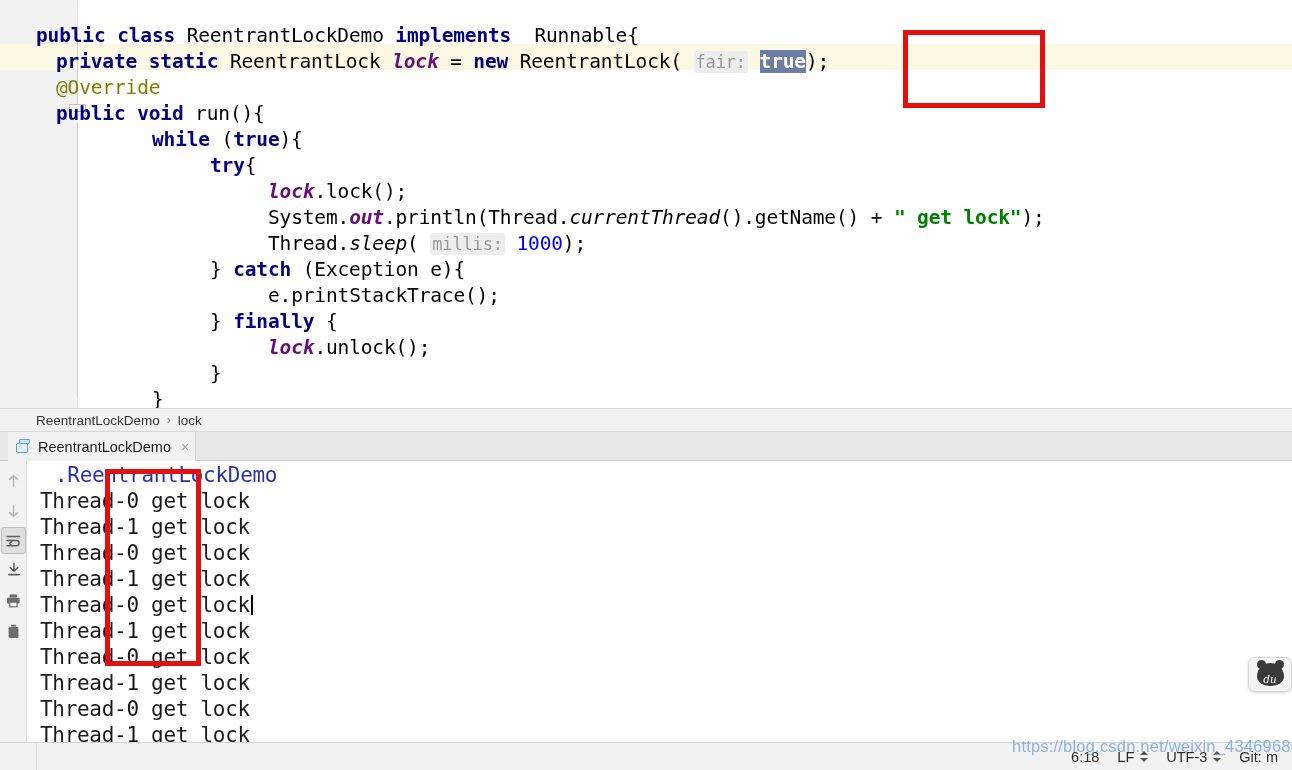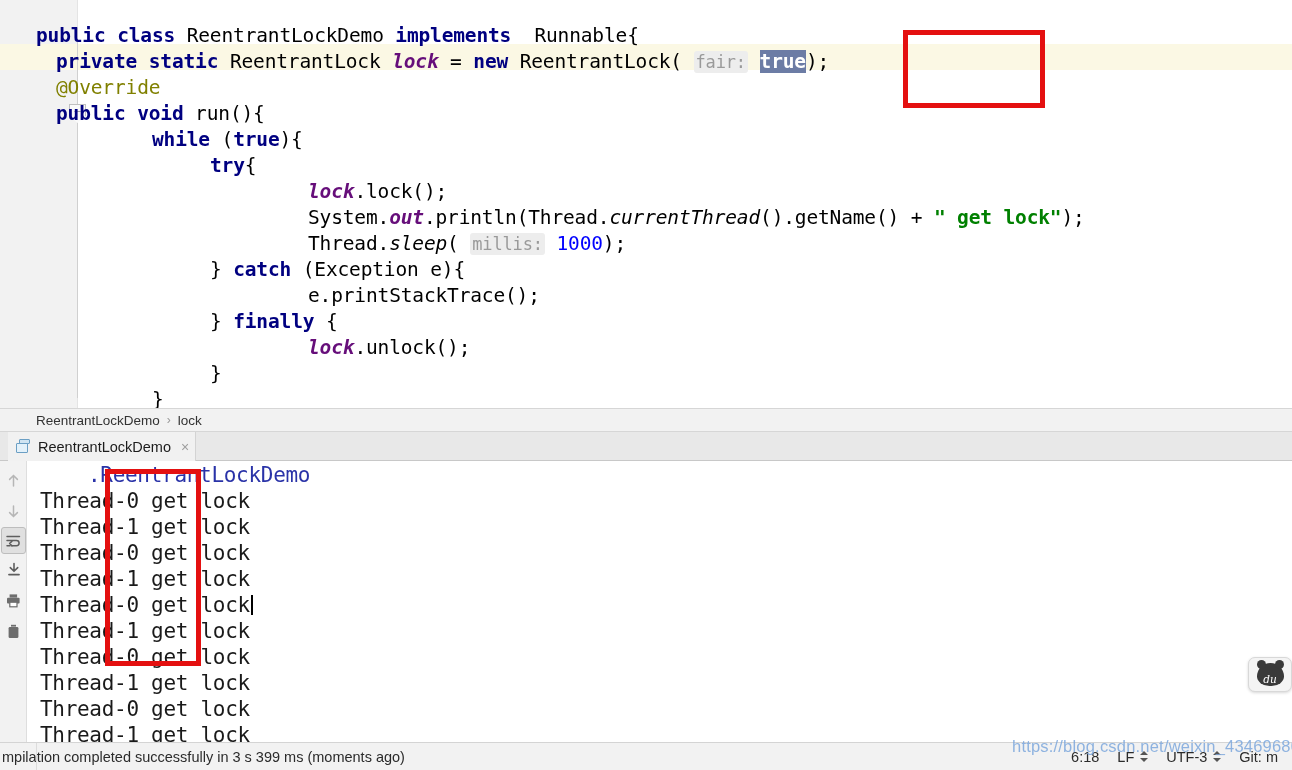--- a/index.html
+++ b/index.html
@@ -75,21 +75,21 @@
     font-size: 19.5px;
     line-height: 26px;
     white-space: pre;
     color: #000000;
     letter-spacing: -0.15px;
   }
   #code .line { height: 26px; padding-left: 36px; }
   #code .ind1 { padding-left: 56px; }
   #code .ind2 { padding-left: 152px; }
   #code .ind3 { padding-left: 210px; }
-  #code .ind4 { padding-left: 268px; margin-left: 40px; }
+  #code .ind4 { padding-left: 268px; }
 
   .kw  { color: #000080; font-weight: bold; }
   .plain { color: #000000; }
   .statici { color: #660e7a; font-style: italic; font-weight: bold; }
   .methodi { color: #000000; font-style: italic; }
   .anno { color: #808000; }
   .num { color: #0000ff; }
   .str { color: #008000; font-weight: bold; }
   .hintparam {
     color: #9a9a9a;
@@ -209,21 +209,21 @@
     width: 1250px;
     padding-top: 1px;
     font-family: "DejaVu Sans Mono", "Liberation Mono", monospace;
     font-size: 21px;
     line-height: 26px;
     white-space: pre;
     color: #1a1a1a;
     letter-spacing: -0.3px;
   }
   #console-text .cline { height: 26px; padding-left: 12px; }
-  #console-text .cmdline { color: #2a33a8; padding-left: 60px; }
+  #console-text .cmdline { color: #2a33a8; padding-left: 27px; }
   #console-caret {
     display: inline-block;
     width: 2px; height: 20px;
     background: #000;
     vertical-align: -3px;
     margin-left: 1px;
   }
 
   
   #baidu-badge {
@@ -406,21 +406,20 @@
   <div class="redbox" id="redbox-console"></div>
 
   <div id="baidu-badge">
     <span class="bear">
         <span>du</span>
       </span>
   </div>
 
   <div id="statusbar">
     <div id="status-divider"></div>
-    <span id="status-message">mpilation completed successfully in 3 s 399 ms (moments ago)</span>
     <span id="status-right">
       <span class="sitem">
         <span>6:18</span>
       </span>
       <span class="sitem">
         <span>LF</span>
         <span class="caretdown"></span>
       </span>
       <span class="sitem">
         <span>UTF-3</span>

